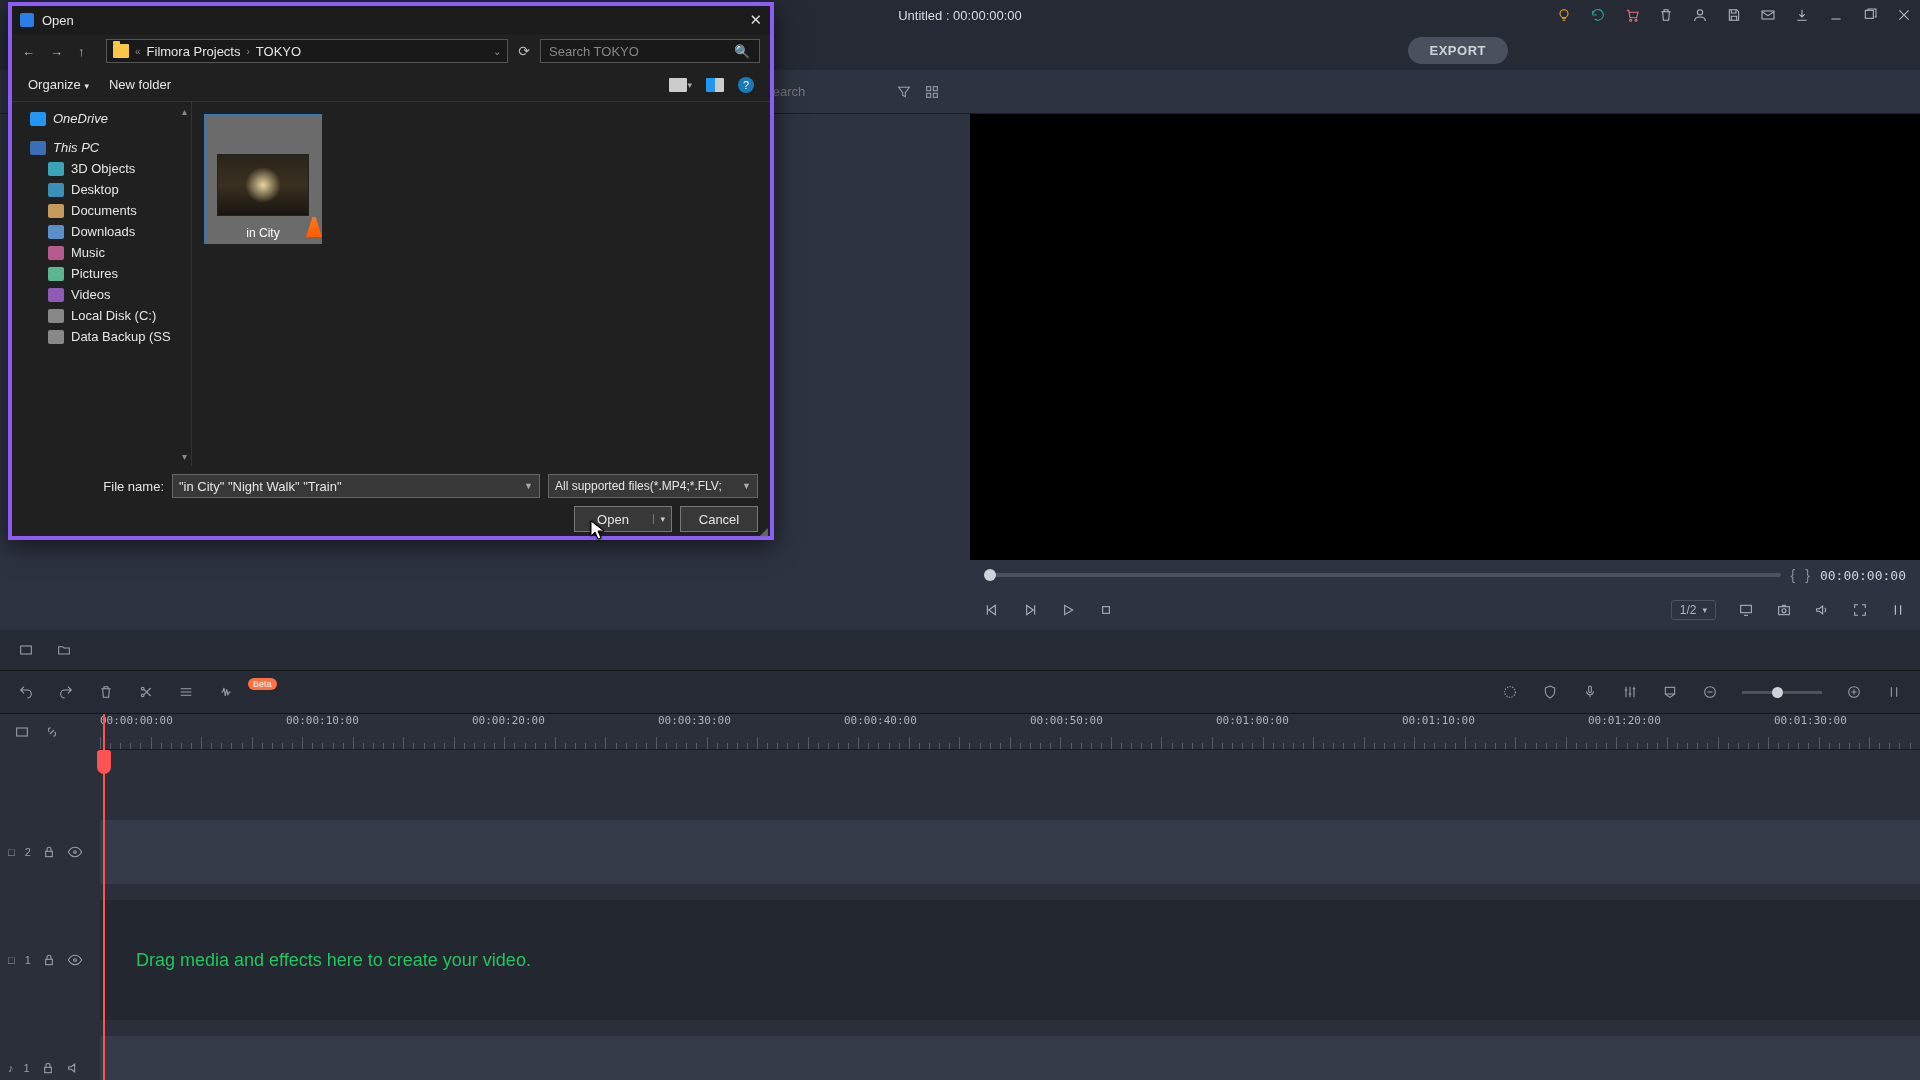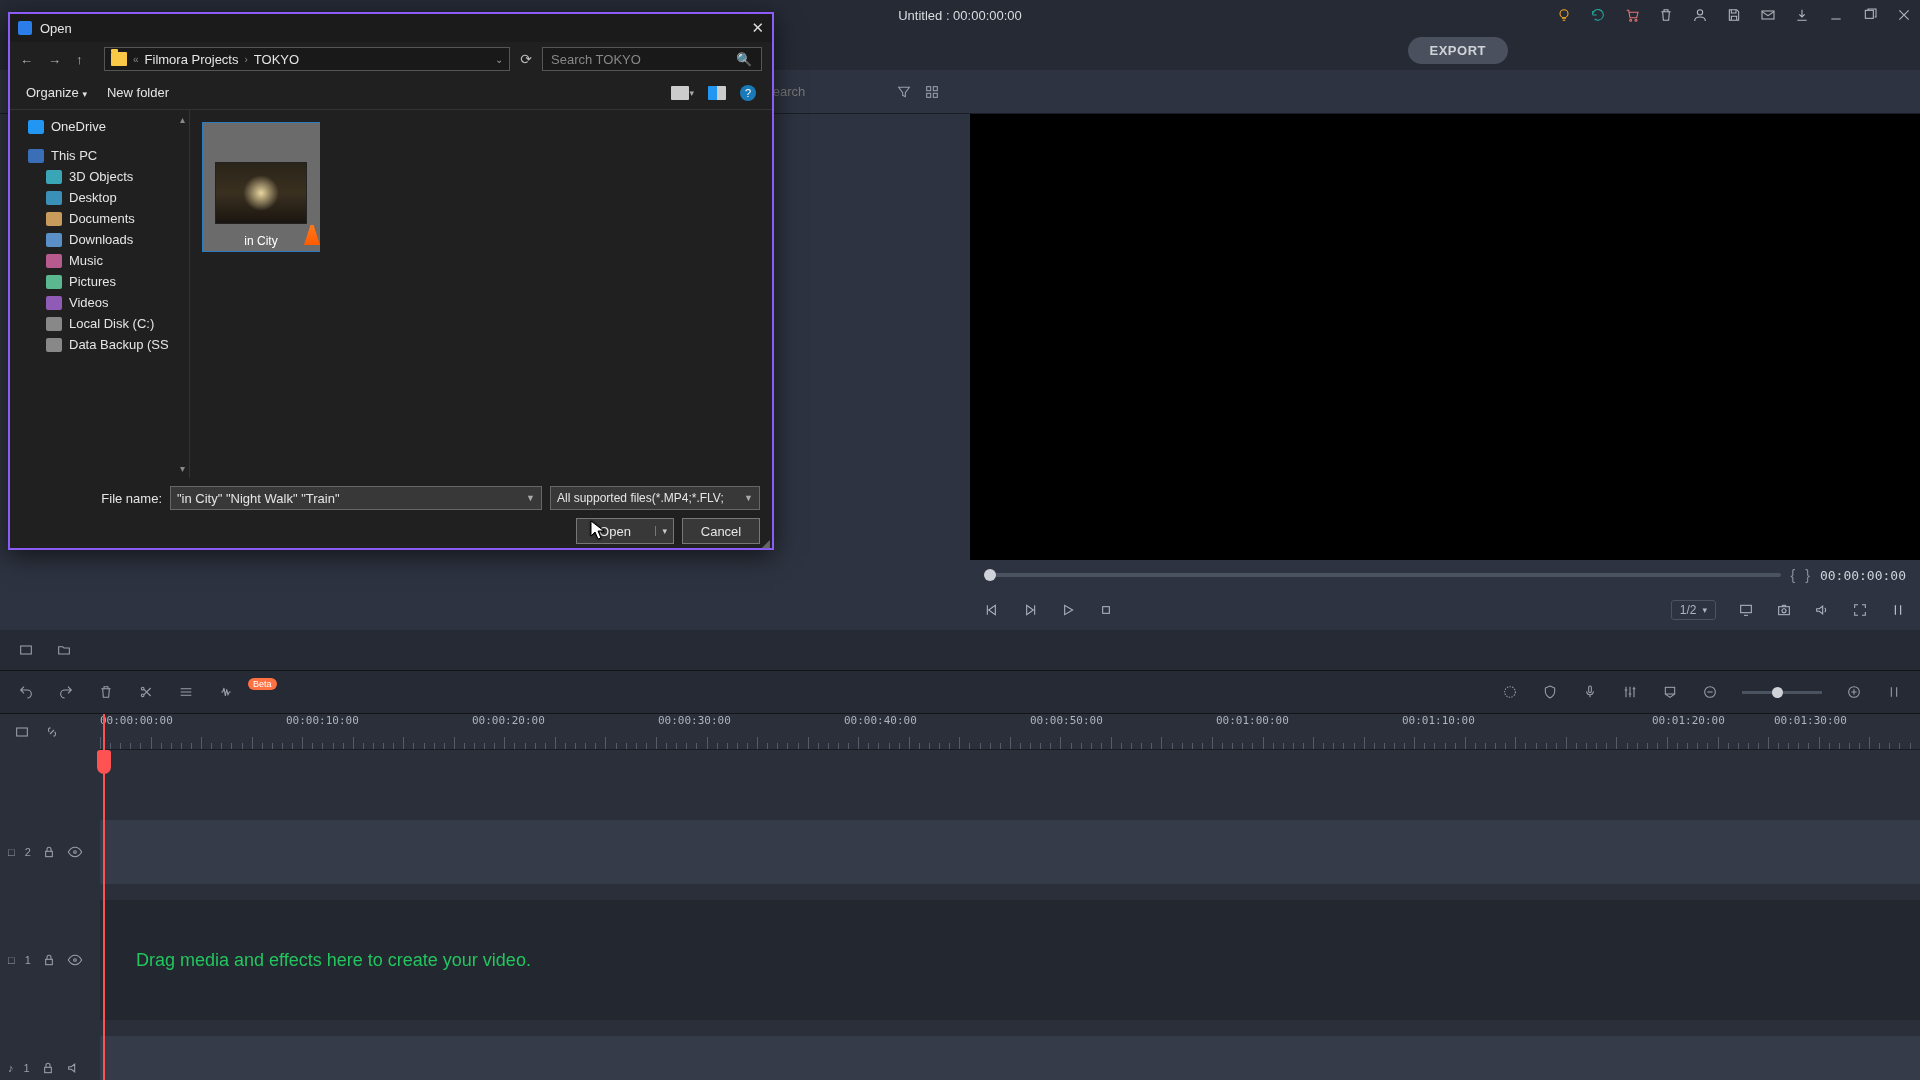--- a/index.html
+++ b/index.html
@@ -64,21 +64,21 @@
 .track-head { width:100px; height:100%; display:flex; align-items:center; gap:10px; padding-left:8px; color:#9aa0aa; font-size:11px; background:#2a2f3a; z-index:4; }
 .track-body { flex:1; height:100%; }
 .track.vid2 { top:106px; height:64px; background:#353b48; }
 .track.vid1 { top:186px; height:120px; background:#232730; }
 .track.aud1 { top:322px; height:64px; background:#353b48; }
 .track-hint { color:#22c55e; font-size:18px; margin-left:36px; }
 
 .left-buttons { position:absolute; left:0; top:0; width:100px; height:36px; display:flex; align-items:center; gap:14px; padding-left:14px; color:#9aa0aa; background:#2a2f3a; z-index:4; }
 
 
-.dialog { position:absolute; left:8px; top:12px; width:766px; height:538px; background:#202020; border:2px solid #8b5cf6; box-shadow:0 6px 24px rgba(0,0,0,.6); z-index:100; display:flex; flex-direction:column; }
+.dialog { position:absolute; left:8px; top:2px; width:766px; height:538px; background:#202020; border:4px solid #8b5cf6; box-shadow:0 6px 24px rgba(0,0,0,.6); z-index:100; display:flex; flex-direction:column; }
 .dlg-title { height:28px; background:#1b1b1b; display:flex; align-items:center; padding:0 8px; gap:8px; color:#e5e5e5; font-size:13px; }
 .dlg-title .close { margin-left:auto; font-size:15px; color:#ddd; cursor:pointer; }
 .dlg-nav { height:34px; background:#202020; display:flex; align-items:center; padding:0 10px; gap:10px; color:#ccc; font-size:13px; }
 .dlg-nav .navbtn { width:18px; text-align:center; color:#bbb; }
 .breadcrumb { flex:1; height:24px; background:#191919; border:1px solid #555; display:flex; align-items:center; padding:0 6px; gap:6px; color:#e5e5e5; font-size:13px; }
 .breadcrumb .sep { color:#888; font-size:10px; }
 .bc-folder-icon { width:16px; height:14px; background:#f9c846; border-radius:1px; position:relative; }
 .bc-folder-icon::before { content:""; position:absolute; top:-3px; left:0; width:7px; height:3px; background:#f9c846; border-radius:1px 1px 0 0; }
 .breadcrumb .drop { margin-left:auto; color:#999; font-size:10px; }
 .refresh { color:#bbb; font-size:14px; }
@@ -88,21 +88,21 @@
 .dlg-toolbar { height:34px; background:#202020; display:flex; align-items:center; padding:0 16px; gap:20px; color:#e5e5e5; font-size:13px; border-bottom:1px solid #333; }
 .dlg-toolbar .right { margin-left:auto; display:flex; gap:14px; align-items:center; }
 .view-ic { width:18px; height:14px; background:#ccc; border-radius:1px; }
 .help-ic { width:16px; height:16px; background:#1a7ab8; border-radius:50%; color:#fff; font-size:11px; display:flex; align-items:center; justify-content:center; }
 
 .dlg-body { flex:1; display:flex; background:#202020; }
 .tree { width:180px; border-right:1px solid #333; padding:6px 0; overflow:hidden; position:relative; }
 .tree-scroll-up { position:absolute; right:4px; top:4px; color:#888; font-size:10px; }
 .tree-scroll-dn { position:absolute; right:4px; bottom:4px; color:#888; font-size:10px; }
 .tree-item { display:flex; align-items:center; gap:7px; padding:3px 10px 3px 26px; color:#e5e5e5; font-size:13px; white-space:nowrap; overflow:hidden; cursor:pointer; }
-.tree-item.root { padding-left:18px; font-weight:500; }
+.tree-item.root { padding-left:18px; font-weight:500;font-style:italic; }
 .tree-item.sub { padding-left:36px; }
 .tree-ic { width:16px; height:14px; flex-shrink:0; border-radius:2px; }
 .ic-onedrive { background:#2196f3; }
 .ic-pc { background:#3a6fb7; }
 .ic-3d { background:#3aa5b7; }
 .ic-desktop { background:#3a90b7; }
 .ic-docs { background:#c79b5b; }
 .ic-dl { background:#5b8fc7; }
 .ic-music { background:#b75b8f; }
 .ic-pic { background:#5bb78f; }
@@ -417,21 +417,21 @@
     </div>
     <div class="ruler" id="ruler">
         <span class="major" style="left: 0px;">00:00:00:00</span>
         <span class="major" style="left: 186px;">00:00:10:00</span>
         <span class="major" style="left: 372px;">00:00:20:00</span>
         <span class="major" style="left: 558px;">00:00:30:00</span>
         <span class="major" style="left: 744px;">00:00:40:00</span>
         <span class="major" style="left: 930px;">00:00:50:00</span>
         <span class="major" style="left: 1116px;">00:01:00:00</span>
         <span class="major" style="left: 1302px;">00:01:10:00</span>
-        <span class="major" style="left: 1552px; text-align: center;">00:01:20:00</span>
+        <span class="major" style="left: 1488px; text-align: center;">00:01:20:00</span>
         <span class="major" style="left: 1674px;">00:01:30:00</span>
         <div class="tick-row">
           <div class="tk big"></div>
           <div class="tk"></div>
           <div class="tk"></div>
           <div class="tk"></div>
           <div class="tk"></div>
           <div class="tk big"></div>
           <div class="tk"></div>
           <div class="tk"></div>

